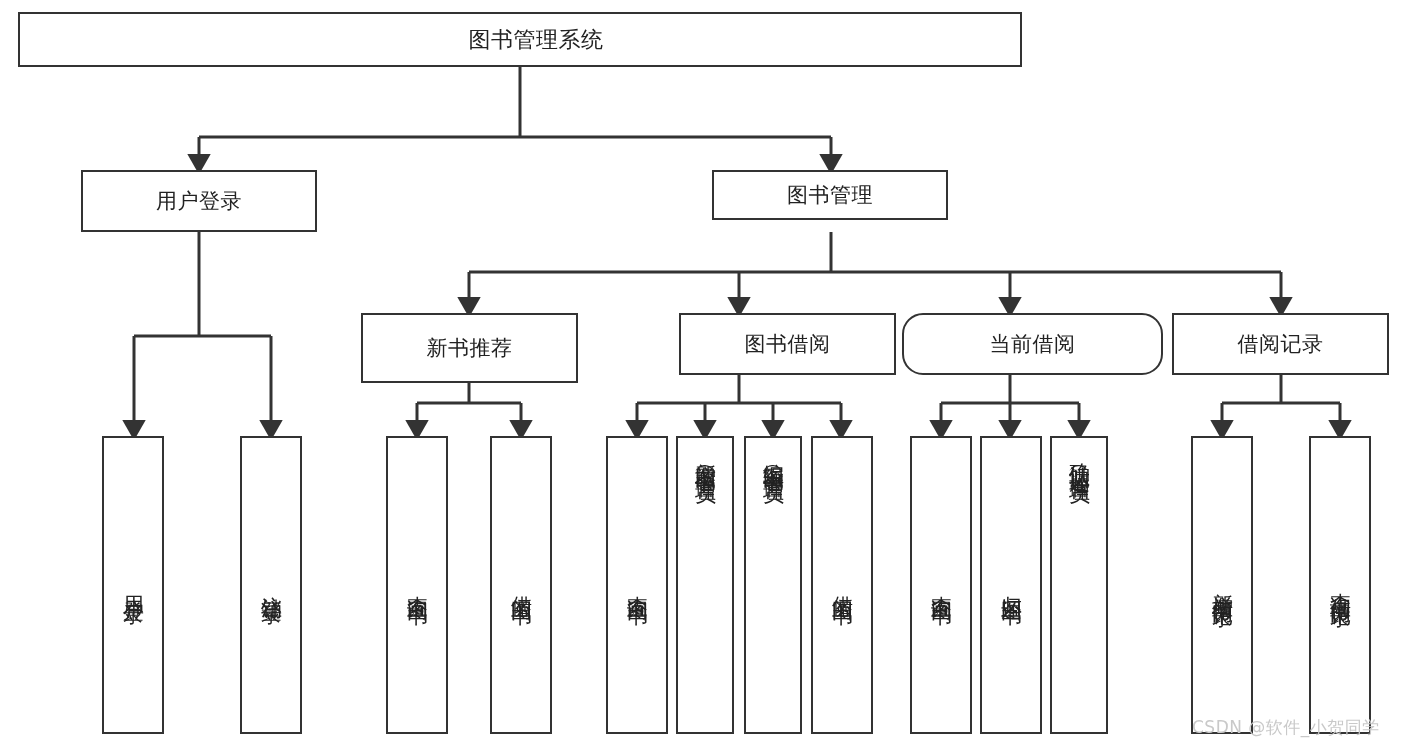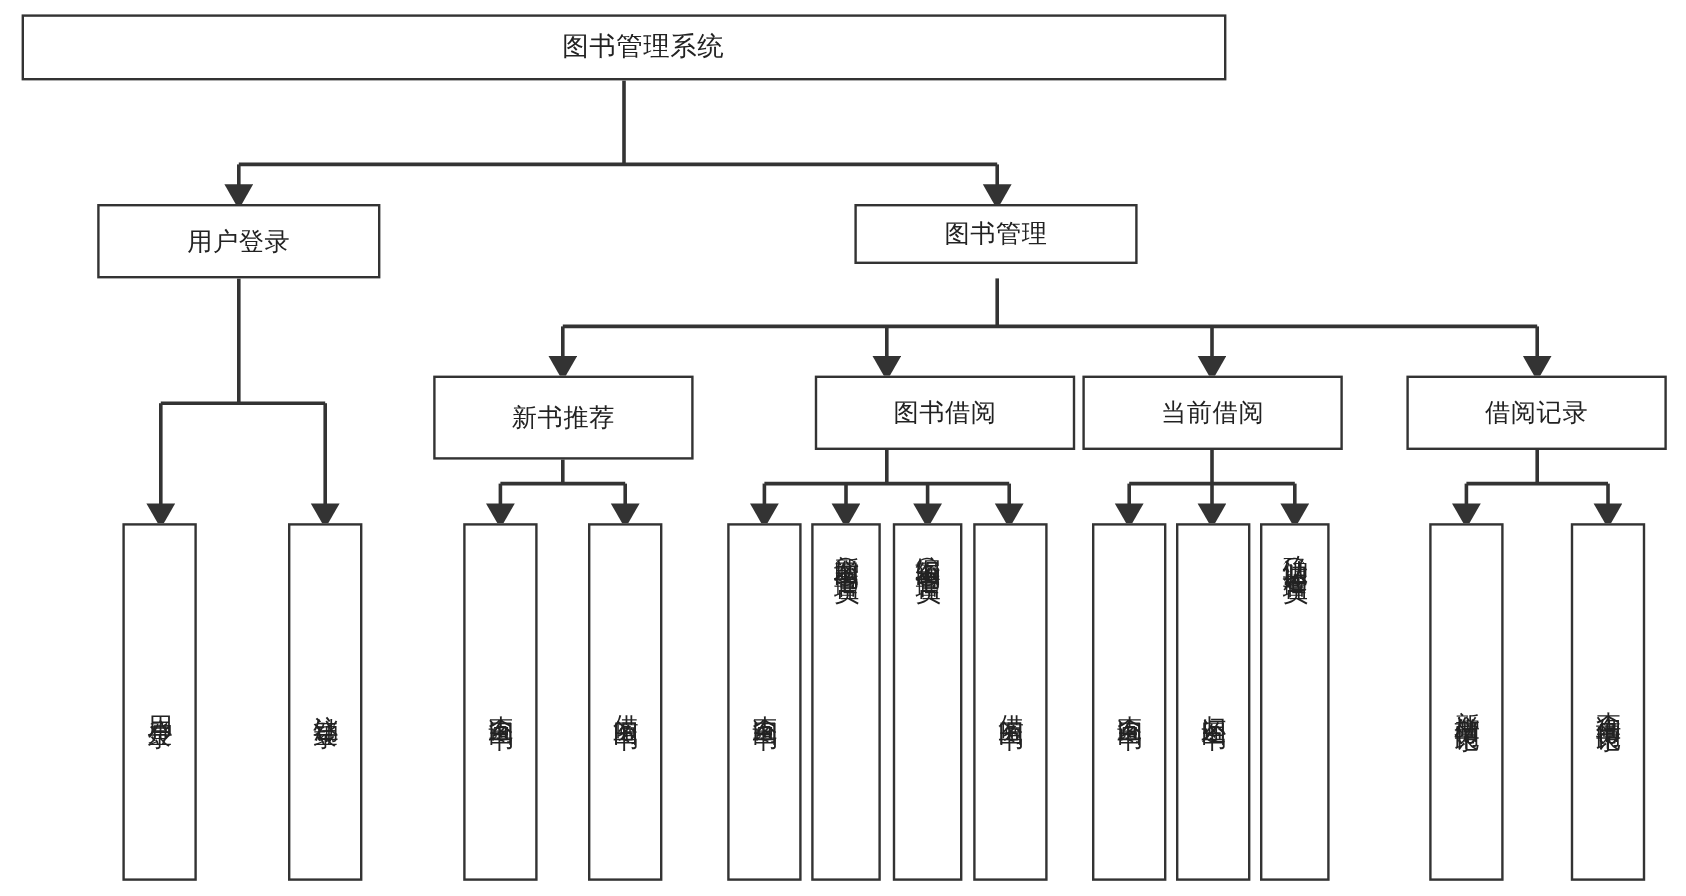--- a/index.html
+++ b/index.html
@@ -133,21 +133,21 @@
   <div class="node" style="left:712px; top:170px; width:236px; height:50px;">
     <span class="lbl">图书管理</span>
   </div>
 
   <div class="node" style="left:361px; top:313px; width:217px; height:70px;">
     <span class="lbl">新书推荐</span>
   </div>
   <div class="node" style="left:631px; top:313px; width:217px; height:62px;margin-left:48px;">
     <span class="lbl">图书借阅</span>
   </div>
-  <div class="node" style="left:902px; top:313px; width:217px; height:62px;">
+  <div class="node" style="left:902px; top:313px; width:261px; height:62px;border-radius:21px;">
     <span class="lbl">当前借阅</span>
   </div>
   <div class="node" style="left:1172px; top:313px; width:217px; height:62px;">
     <span class="lbl">借阅记录</span>
   </div>
 
   <div class="node vert centered" style="left:102px; top:436px; width:62px; height:298px;">
     <span class="lbl">用户登录</span>
   </div>
   <div class="node vert centered" style="left:240px; top:436px; width:62px; height:298px;">
@@ -184,14 +184,15 @@
     <span class="lbl">确认归还（管理员）</span>
   </div>
 
   <div class="node vert centered" style="left:1191px; top:436px; width:62px; height:298px;">
     <span class="lbl">新增借阅记录</span>
   </div>
   <div class="node vert centered" style="left:1309px; top:436px; width:62px; height:298px;">
     <span class="lbl">查询借阅记录</span>
   </div>
 
+  <div class="watermark" style="left:1192px; top:716px;">CSDN @软件_小贺同学</div>
 
 </div>
 
 </body></html>

